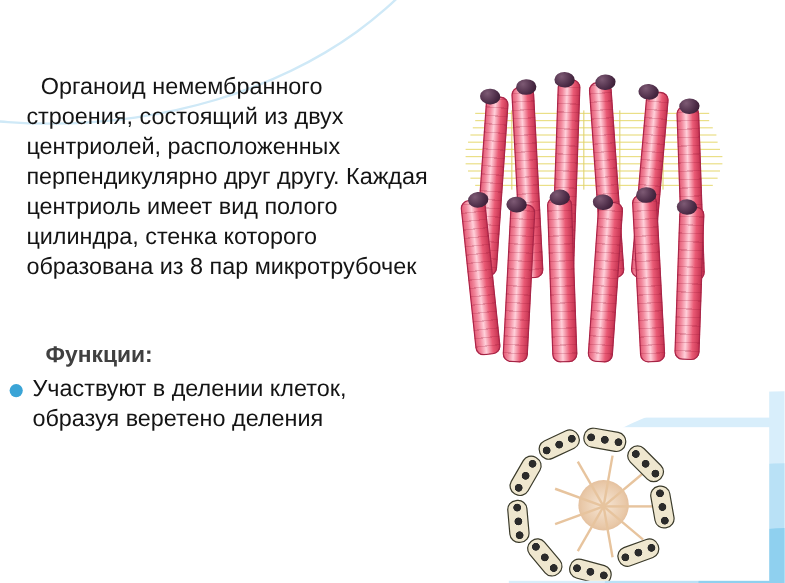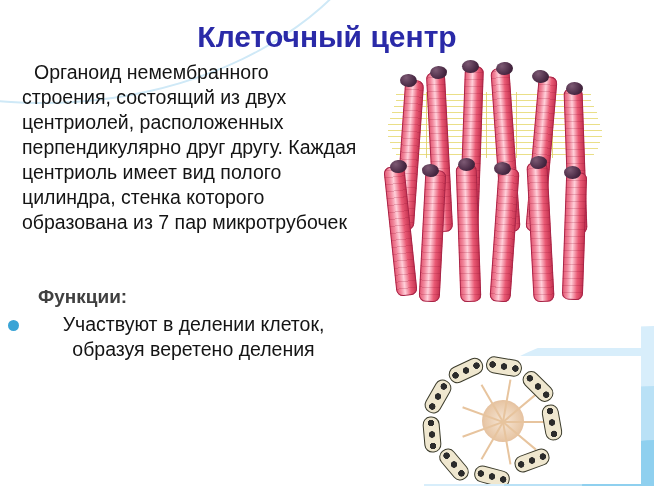--- a/index.html
+++ b/index.html
@@ -104,21 +104,20 @@
     font-weight: bold;
     color: #404040;
   }
   .bullet-row {
     position: absolute;
     left: 8px;
     top: 312px;
     width: 352px;
     display: flex;
     align-items: flex-start;
-    text-align: center;
   }
   .bullet-dot {
     width: 11px;
     height: 11px;
     border-radius: 50%;
     background: #3aa4d6;
     margin-top: 8px;
     margin-right: 8px;
     flex: 0 0 auto;
   }
@@ -226,23 +225,22 @@
 <body>
 
 <div id="slide">
 
   <div class="swoosh-arc arc1"></div>
   <div class="blue-band"></div>
   <div class="blue-band2"></div>
   <div class="blue-band3"></div>
   <div class="bottom-left-band"></div>
 
-  <div class="title">Клеточный центр</div>
-
-  <div class="body-text">Органоид немембранного строения, состоящий из двух центриолей, расположенных перпендикулярно друг другу. Каждая центриоль имеет вид полого цилиндра, стенка которого образована из 7 пар микротрубочек</div>
+
+  <div class="body-text">Органоид немембранного строения, состоящий из двух центриолей, расположенных перпендикулярно друг другу. Каждая центриоль имеет вид полого цилиндра, стенка которого образована из 8 пар микротрубочек</div>
 
   <div class="functions-head">Функции:</div>
 
   <div class="bullet-row">
     <div class="bullet-dot"></div>
     <div class="bullet-text">Участвуют в делении клеток, образуя веретено деления</div>
   </div>
 
   <div class="img-top">
 

